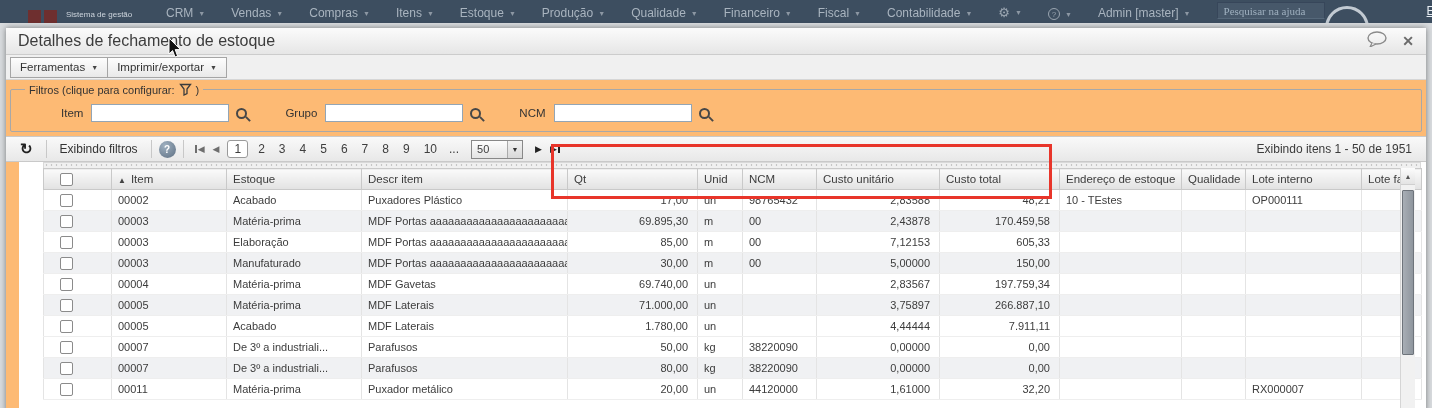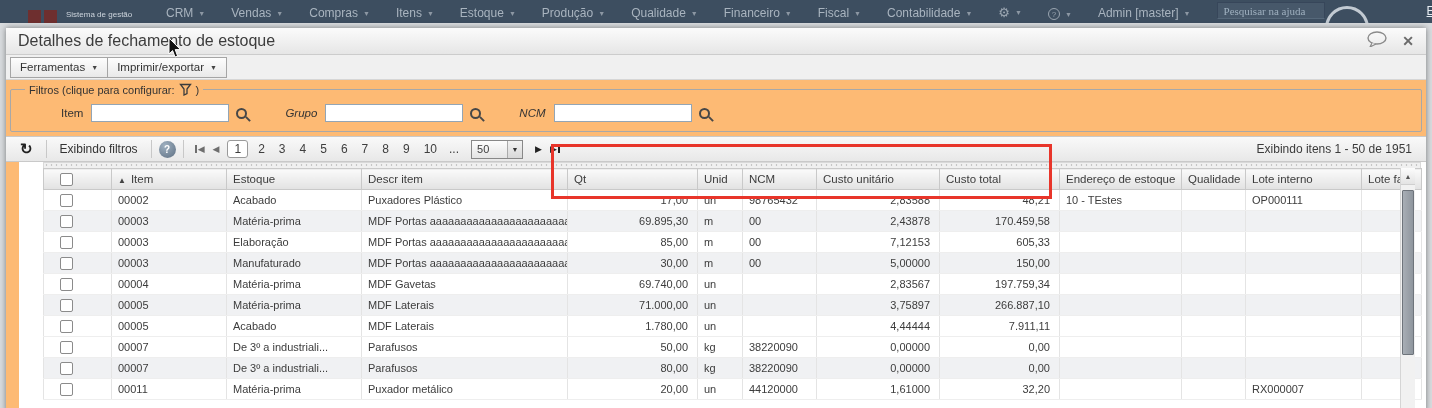--- a/index.html
+++ b/index.html
@@ -35,21 +35,21 @@
   .tb-btn + .tb-btn { margin-left:-1px; }
   .caret-dn { font-size:7px; color:#444; }
 
   .filters { margin:3px 4px 4px 4px; border:1px solid #a8a8a8; border-radius:2px; padding:7px 10px 9px 10px; flex:0 0 auto; }
   .filters legend { font-size:11px; color:#333; padding:0 4px; margin-left:4px; display:flex; align-items:center; gap:4px; }
   .filter-row { display:flex; align-items:center; margin-top:1px; }
   .f-label { font-size:11.5px; color:#333; margin-right:8px; }
   .f-input { width:138px; height:18px; border:1px solid #93a5b5; background:#fff; font-size:11px; padding:0 4px; outline:none; }
   .mag { width:11px; height:11px; border:2px solid #474747; border-radius:50%; position:relative; margin-left:7px; cursor:pointer; flex:0 0 auto; }
   .mag::after { content:""; position:absolute; width:6px; height:2px; background:#474747; right:-6px; top:8px; transform:rotate(45deg); }
-  .fgap1 { margin-left:40px; } .fgap2 { margin-left:38px;font-style:italic; }
+  .fgap1 { margin-left:40px; } .fgap2 { margin-left:38px; }
 
   
   .pagebar { height:26px; background:linear-gradient(#f9f9f9,#e8e8e8); border-top:1px solid #c9c9c9; border-bottom:1px solid #c9c9c9; display:flex; align-items:center; padding-left:8px; flex:0 0 auto; font-size:12px; color:#3e3e3e; }
   .sep { width:1px; height:18px; background:#c8c8c8; margin:0 7px; }
   .refresh { font-size:15px; font-weight:bold; color:#222; cursor:pointer; padding:0 6px; }
   .btn-text { cursor:pointer; padding:0 6px; font-size:12px; color:#333; }
   .help-circle { width:17px; height:17px; border-radius:50%; background:radial-gradient(circle at 35% 28%, #a0b1c1, #5d6f82); color:#fff; font-size:10px; font-weight:bold; display:flex; align-items:center; justify-content:center; cursor:pointer; }
   .pg-arrow { font-size:9px; color:#6e6e6e; cursor:pointer; padding:0 4px; display:flex; align-items:center; gap:1px; }
   .pg-arrow.dark { color:#222; }
   .pg-bar-glyph { display:inline-block; width:2px; height:8px; background:currentColor; }

